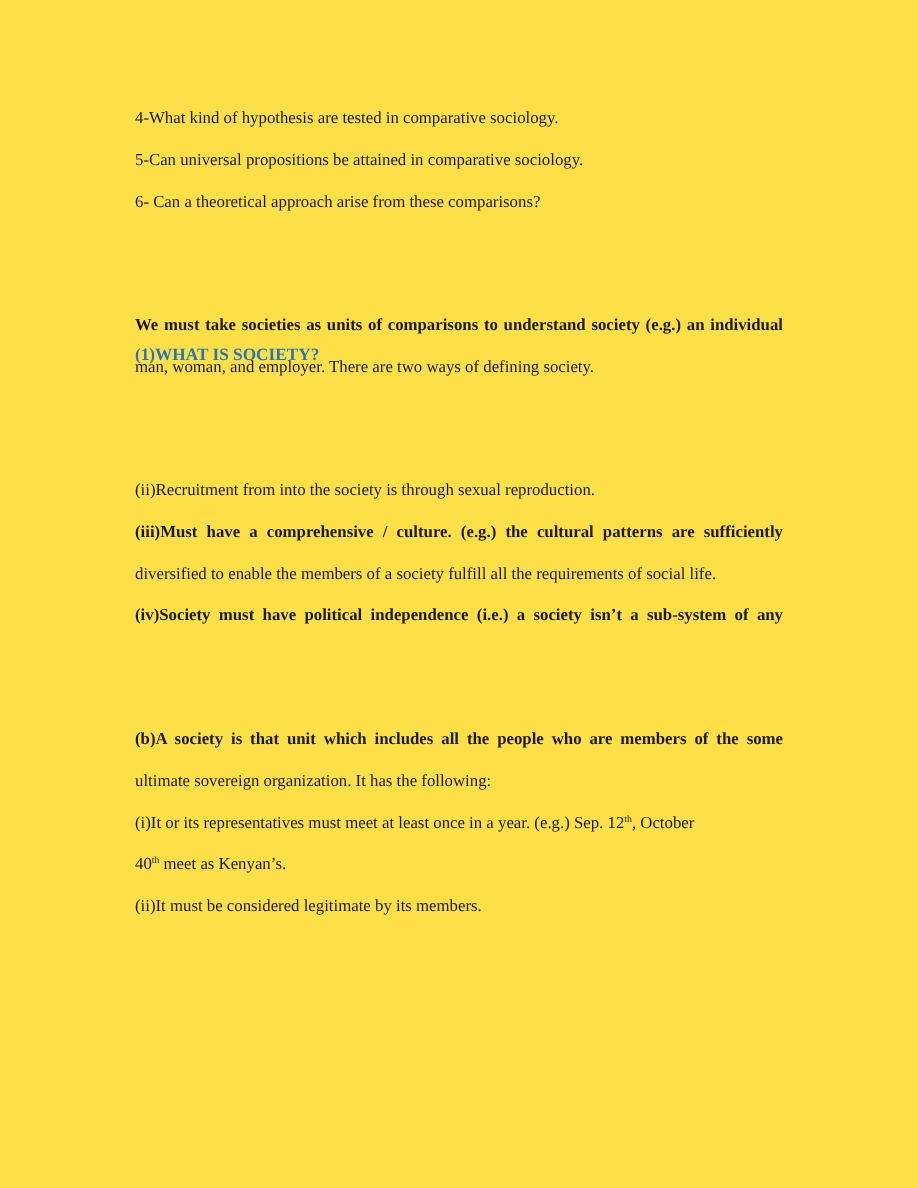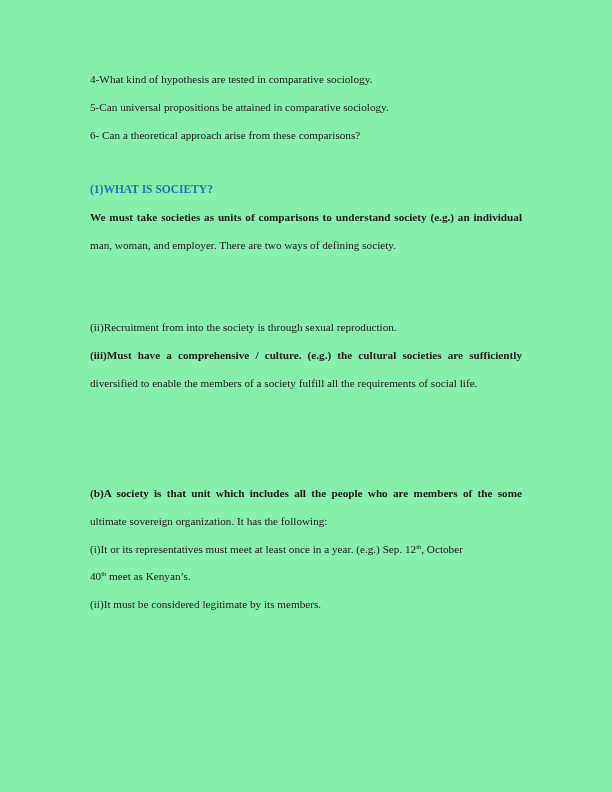--- a/index.html
+++ b/index.html
@@ -1,51 +1,52 @@
 <!DOCTYPE html>
 <html><head>
   <meta charset="utf-8">
   <style>
     html, body { margin: 0; padding: 0; background: #ffffff; }
     body { width: 612px; height: 792px; position: relative; overflow: hidden; }
     .page {
       position: absolute; left: 0; top: 0; width: 612px; height: 792px;
-      background: #86efac;
+      background: #fde047;
       font-family: "Liberation Serif", "DejaVu Serif", serif;
       font-size: 11.2px; color: #1a1a1a;
     }
     .line {
       position: absolute; left: 90px; width: 432px;
       white-space: nowrap; line-height: 14px;
     }
     .justify {
       text-align: justify; text-align-last: justify; white-space: normal; font-weight: bold;
     }
     .heading {
-      color: #2874b8; font-weight: bold; font-size: 11.5px;
+      color: #2874b8; font-weight: bold; font-size: 11.5px; margin-top: 48px;
     }
     sup { font-size: 6.5px; vertical-align: 4px; line-height: 0; }
   </style>
 </head>
 <body>
 
 <div class="page">
 
   <div class="line" style="top:72px">4-What kind of hypothesis are tested in comparative sociology.</div>
   <div class="line" style="top:100px">5-Can universal propositions be attained in comparative sociology.</div>
   <div class="line" style="top:128px">6- Can a theoretical approach arise from these comparisons?</div>
 
   <div class="line heading" style="top:182px">(1)WHAT IS SOCIETY?</div>
 
   <div class="line justify" style="top:210px">We must take societies as units of comparisons to understand society (e.g.) an individual</div>
   <div class="line" style="top:238px">man, woman, and employer. There are two ways of defining society.</div>
 
   <div class="line" style="top:320px">(ii)Recruitment from into the society is through sexual reproduction.</div>
-  <div class="line justify" style="top:348px">(iii)Must have a comprehensive / culture. (e.g.) the cultural societies are sufficiently</div>
+  <div class="line justify" style="top:348px">(iii)Must have a comprehensive / culture. (e.g.) the cultural patterns are sufficiently</div>
   <div class="line" style="top:376px">diversified to enable the members of a society fulfill all the requirements of social life.</div>
+  <div class="line justify" style="top:403px">(iv)Society must have political independence (i.e.) a society isn’t a sub-system of any</div>
 
   <div class="line justify" style="top:486px">(b)A society is that unit which includes all the people who are members of the some</div>
   <div class="line" style="top:514px">ultimate sovereign organization. It has the following:</div>
 
   <div class="line" style="top:542px">
     <span>(i)It or its representatives must meet at least once in a year. (e.g.) Sep. 12</span><sup>th</sup><span>, October</span>
   </div>
   <div class="line" style="top:569px">
     <span>40</span><sup>th</sup><span> meet as Kenyan’s.</span>
   </div>

